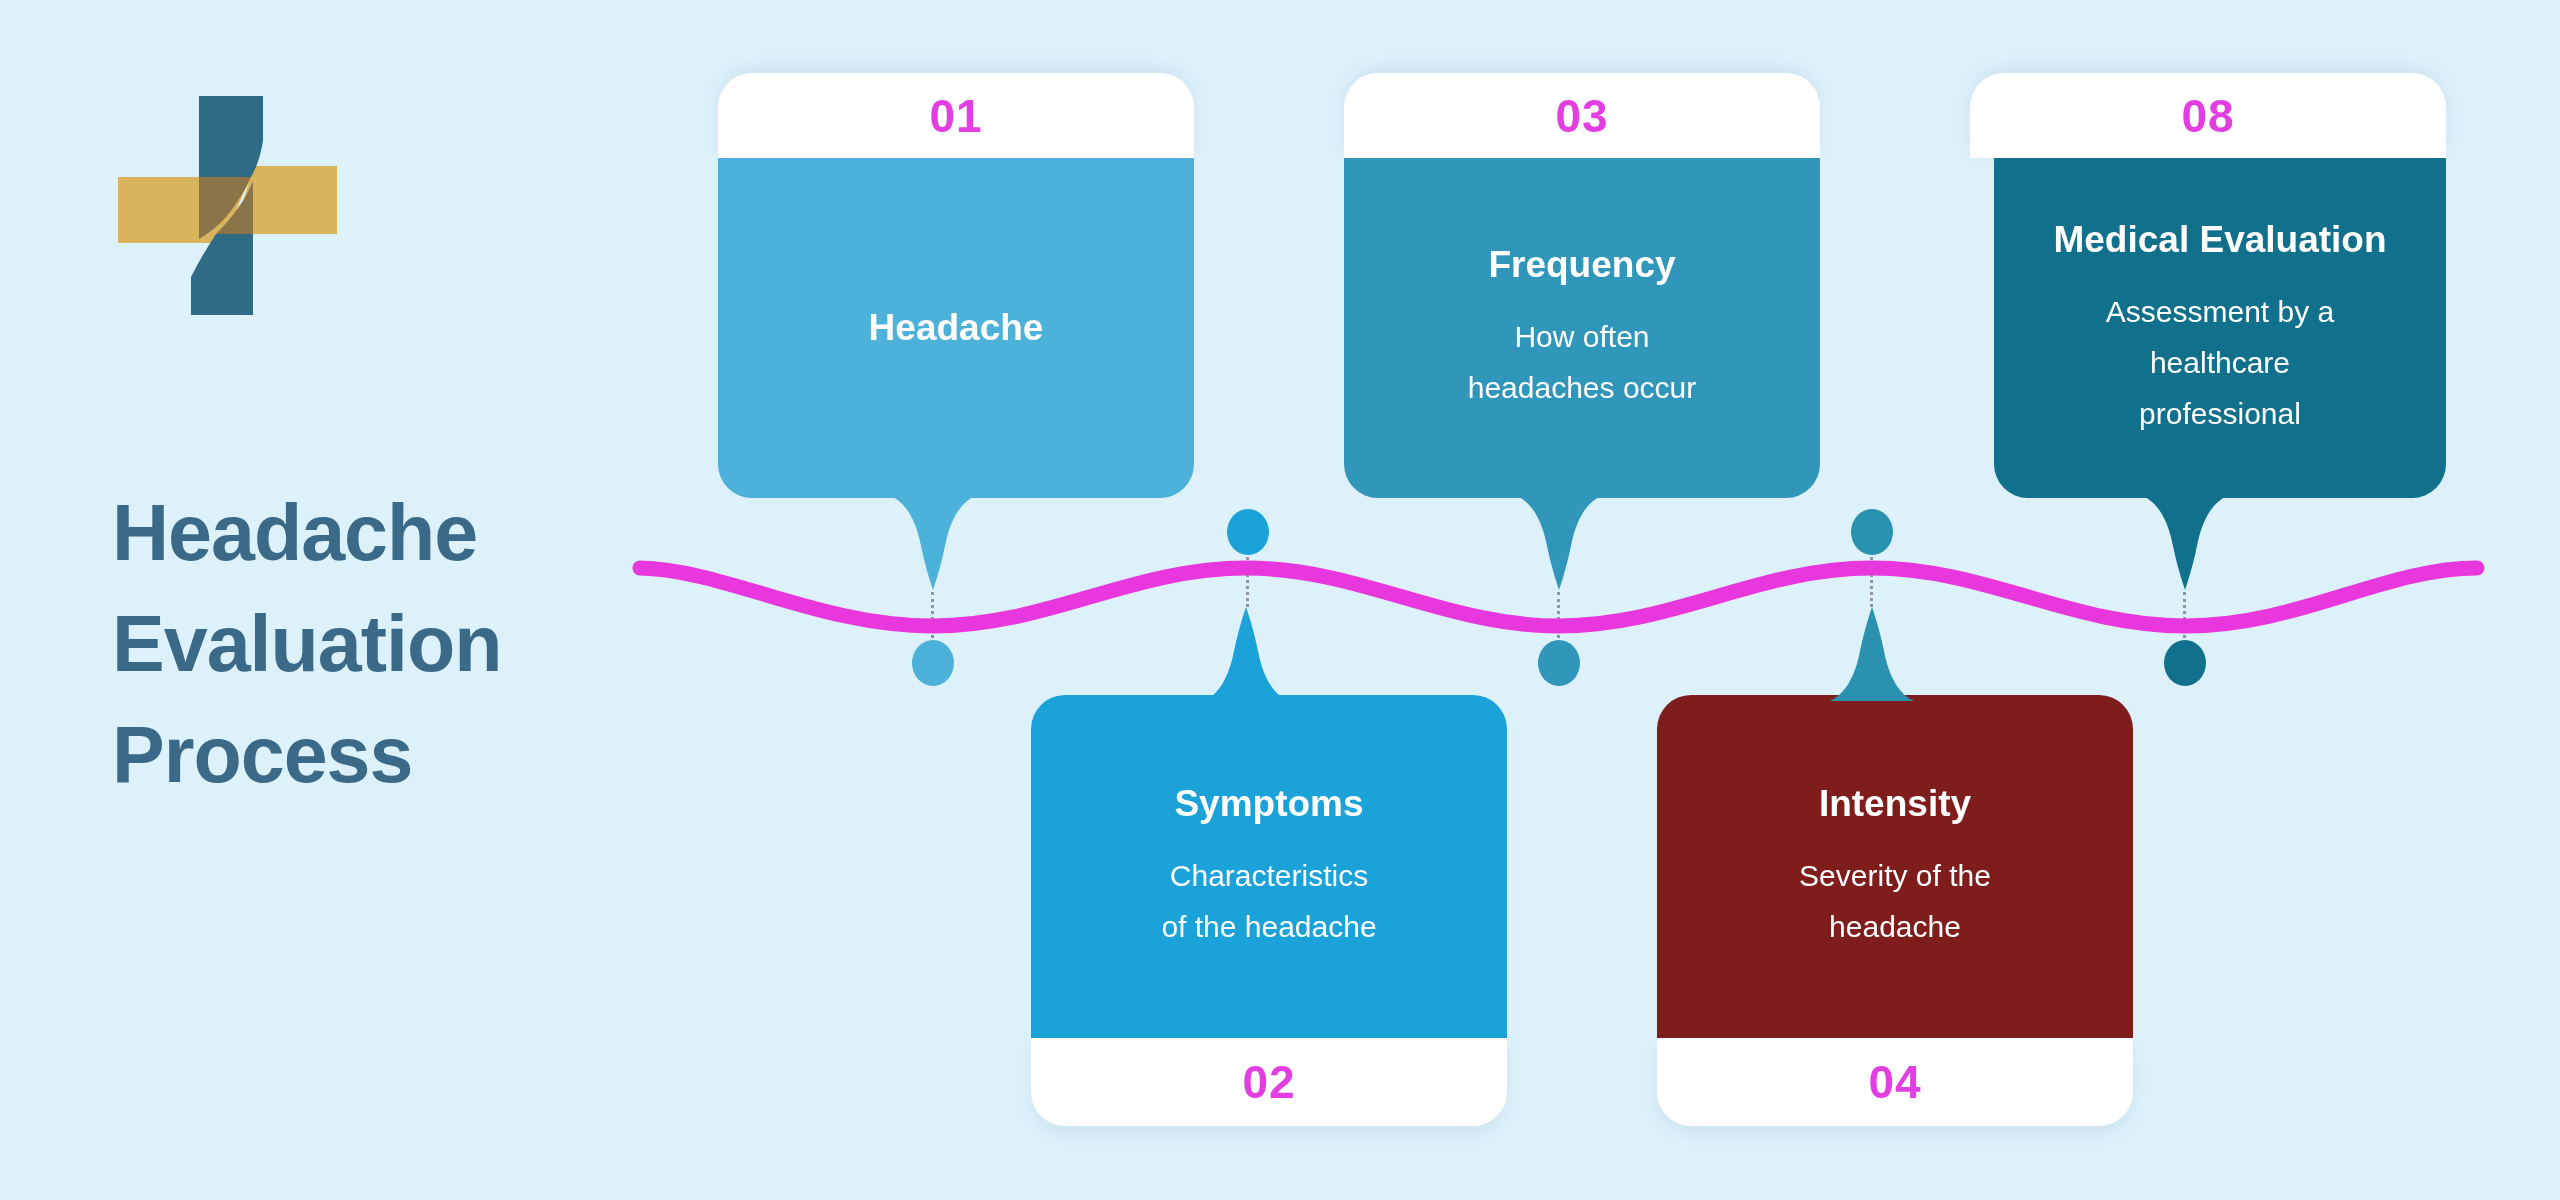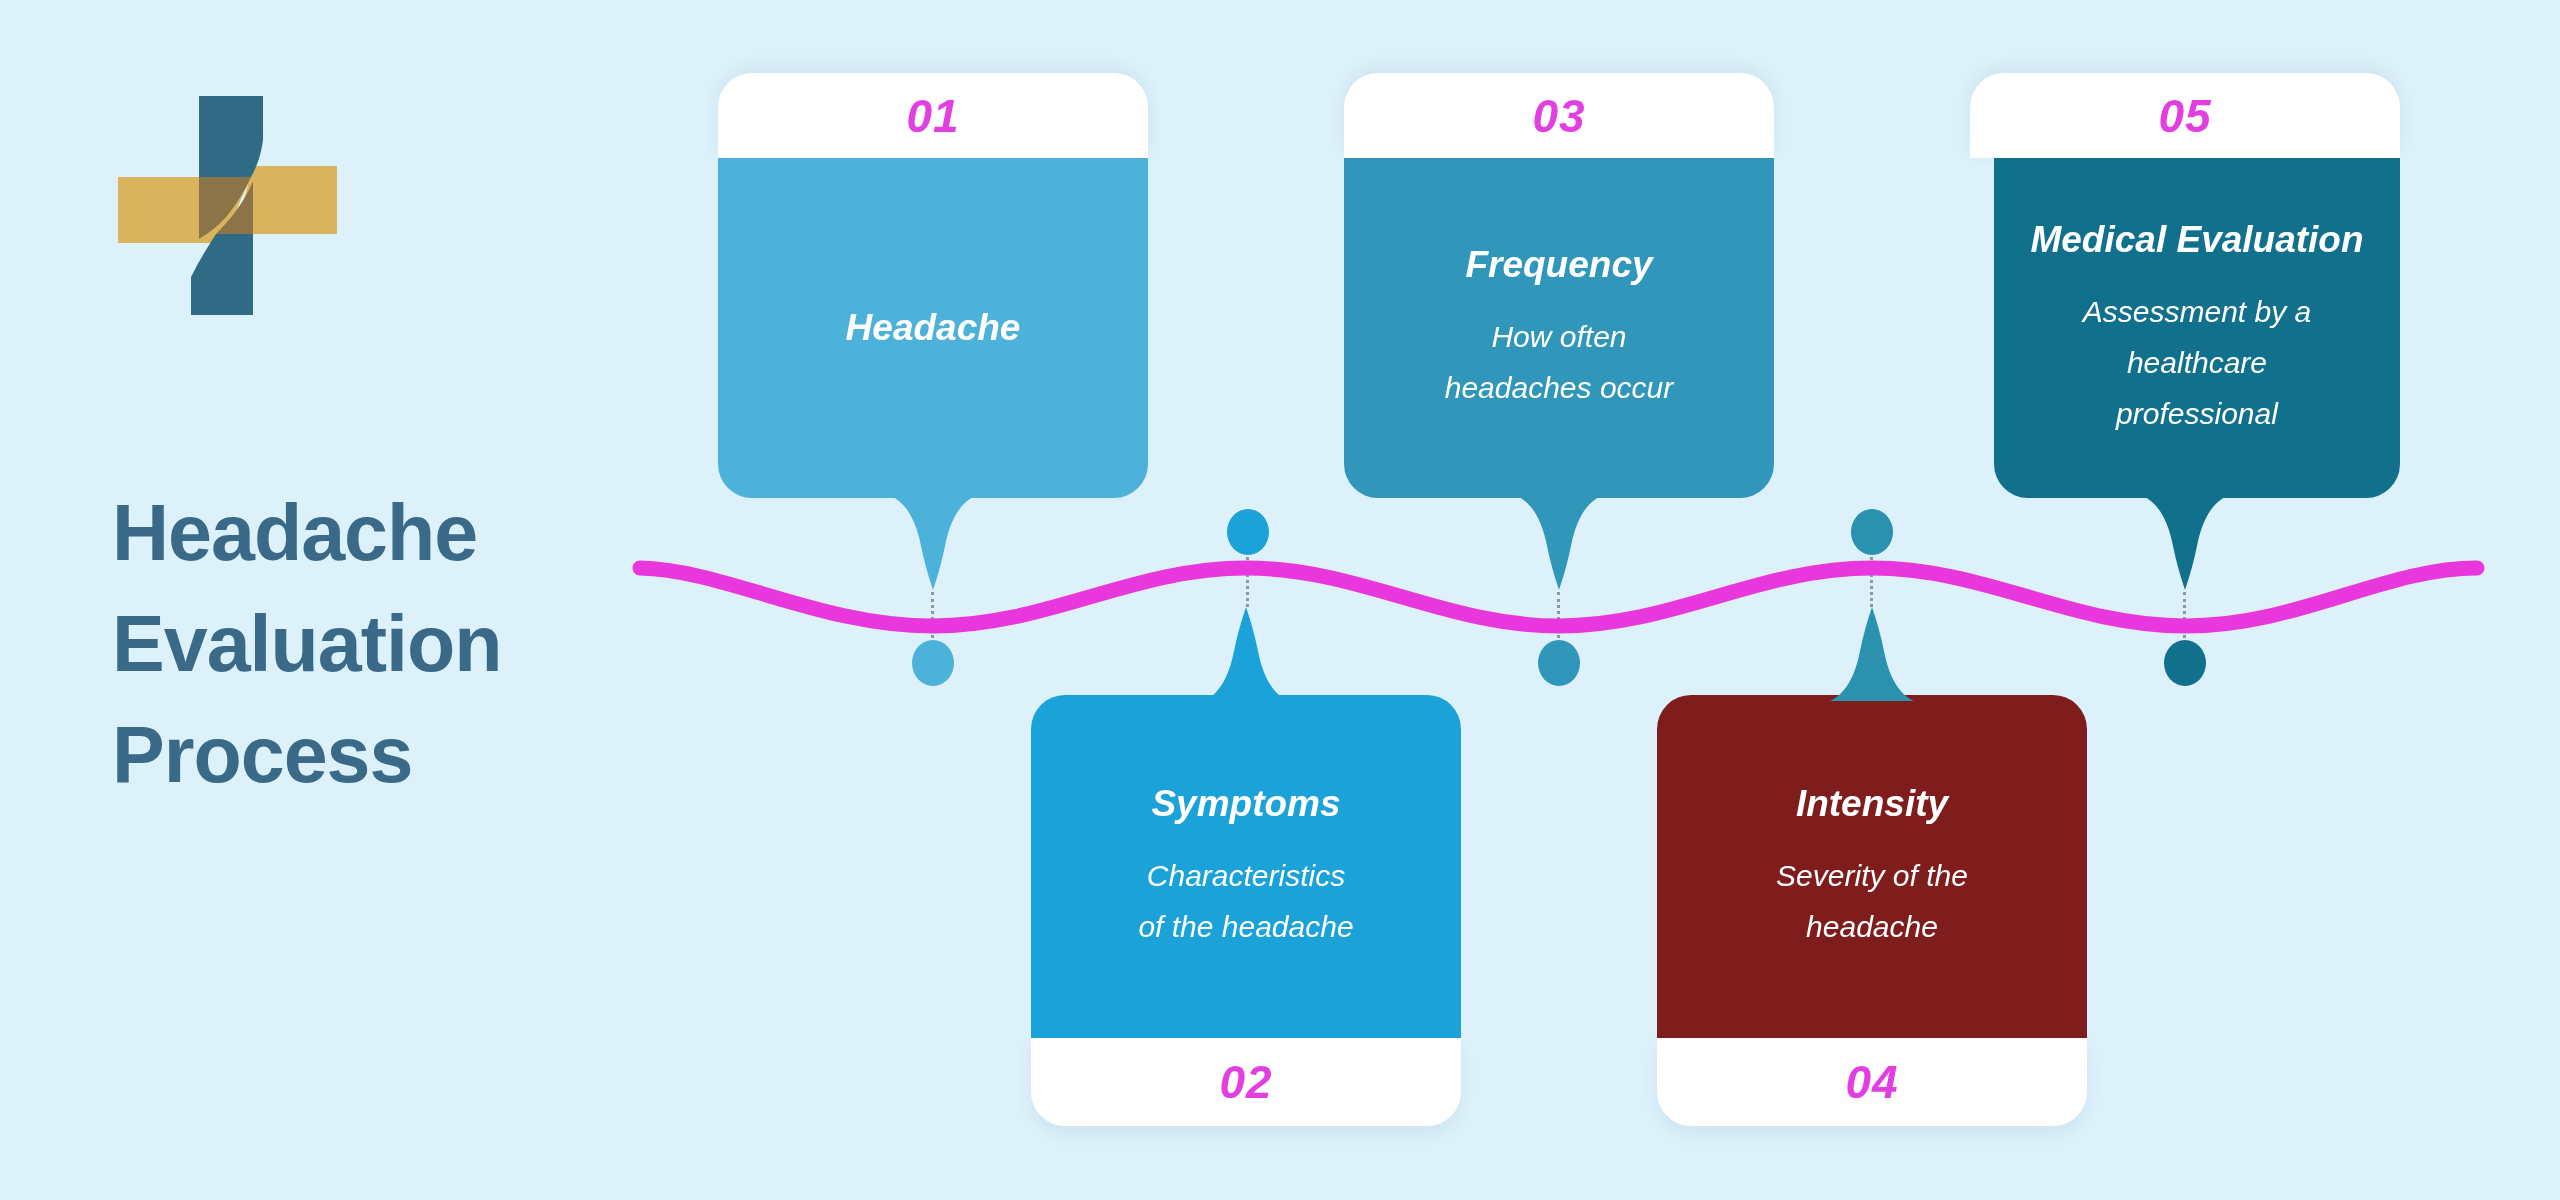--- a/index.html
+++ b/index.html
@@ -54,21 +54,21 @@
     border-radius:50%;z-index:3;
   }
   #dot-1{left:912px;top:640px;}
   #dot-2{left:1227px;top:509px;}
   #dot-3{left:1538px;top:640px;}
   #dot-4{left:1851px;top:509px;}
   #dot-5{left:2164px;top:640px;}
 
   
   .card{
-    position:absolute;width:430px;z-index:4;font-style:italic;
+    position:absolute;width:476px;z-index:4;
   }
   #card-1{left:718px;top:73px;}
   #card-3{left:1344px;top:73px;}
   #card-5{left:1970px;top:73px;}
   #card-2{left:1031px;top:609px;}
   #card-4{left:1657px;top:609px;}
 
   .card-header,.card-footer{
     height:85px;
     background:var(--card-header-bg,#ffffff);
@@ -195,21 +195,21 @@
       <p class="card-desc">Severity of the
 headache</p>
     </div>
     <div class="card-footer">
       <span class="step-number">04</span>
     </div>
   </div>
 
   <div class="card top" id="card-5">
     <div class="card-header">
-      <span class="step-number">05</span>
+      <span class="step-number">08</span>
     </div>
     <div class="card-body" style="background: rgb(17, 113, 141); margin-left: 24px;">
       <h3 class="card-title">Medical Evaluation</h3>
       <p class="card-desc">Assessment by a
 healthcare
 professional</p>
     </div>
     <svg class="tail" viewBox="0 0 90 94">
       <path d="M3,0 H87 C72,7 62,24 57,50 C54,65 50,79 45,94 C40,79 36,65 33,50 C28,24 18,7 3,0 Z" fill="#11718d"></path>
     </svg>

